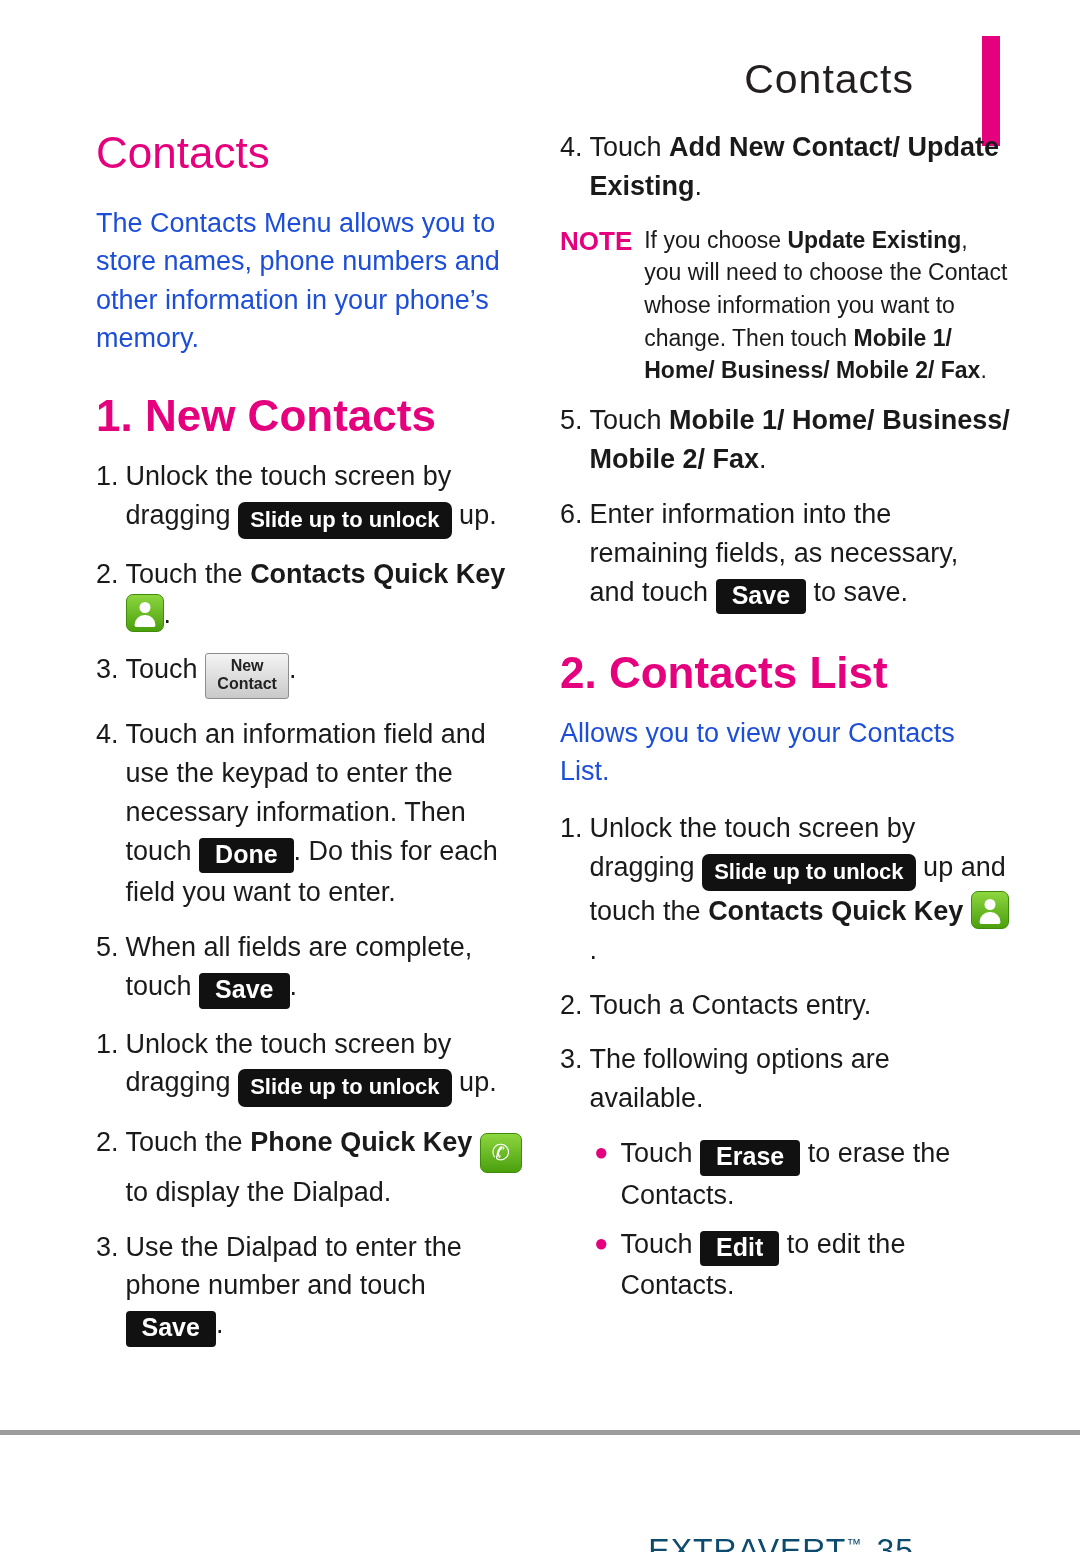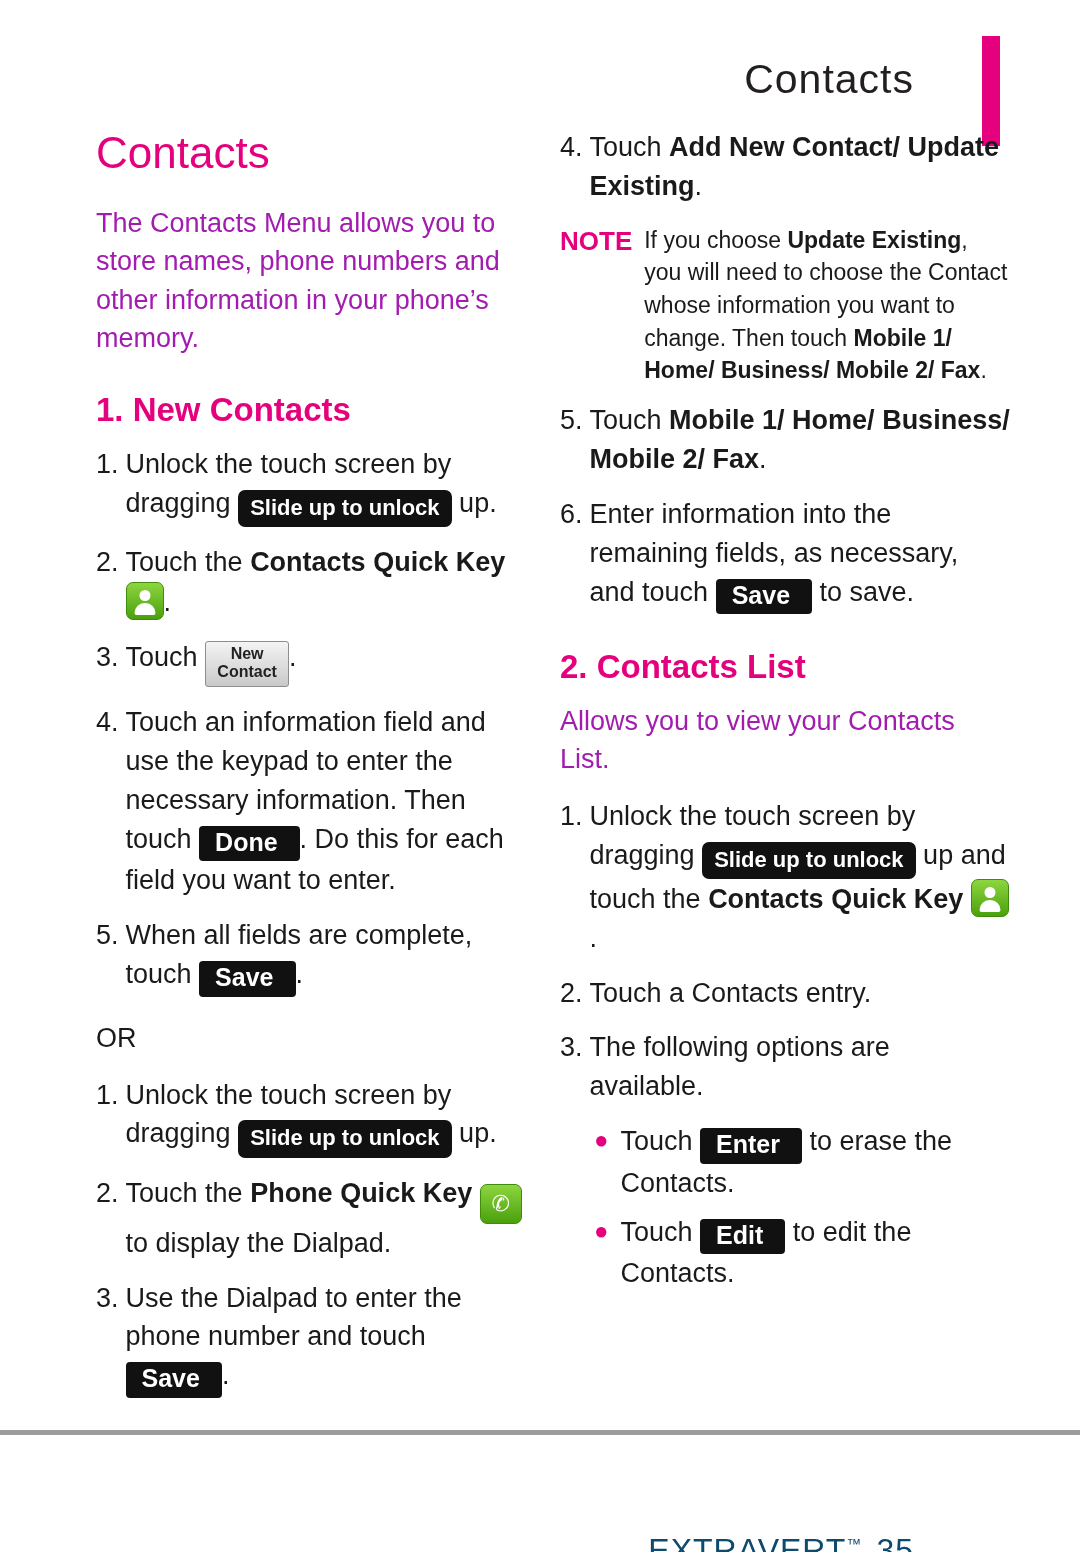--- a/index.html
+++ b/index.html
@@ -58,30 +58,30 @@
   .col-right { left: 560px; width: 450px; }
 
   h1.chapter {
     font-size: 44px;
     color: #e5007d;
     font-weight: 400;
     margin: 0 0 26px 0;
     letter-spacing: 0px;
   }
   h2.section {
-    font-size: 33px;
+    font-size: 44px;
     color: #e5007d;
     font-weight: 700;
     margin: 34px 0 16px 0;
   }
   p.body {
     font-size: 27px;
     line-height: 1.42;
     margin: 0 0 18px 0;
-    color: #a21caf;
+    color: #1d4ed8;
   }
 
   
   .step {
     display: flex;
     font-size: 27px;
     line-height: 1.44;
     margin-bottom: 16px;
   }
   .step .num {
@@ -108,21 +108,21 @@
 
   b, .bold { font-weight: 700; }
 
   
   .key {
     display: inline-block;
     background: #111111;
     color: #ffffff;
     font-weight: 700;
     border-radius: 4px;
-    padding: 3px 22px 5px 16px;
+    padding: 3px 16px 5px 16px;
     font-size: 25px;
     line-height: 1.1;
     vertical-align: -3px;
     white-space: nowrap;
   }
   .key.slide {
     font-size: 22px;
     padding: 6px 12px 7px 12px;
     border-radius: 7px;
   }
@@ -299,21 +299,20 @@
     </div>
 
     <div class="step">
       <span class="num">5.</span>
       <span class="txt">
         <span>When all fields are complete, touch</span>
         <span class="key">Save</span><span>.</span>
       </span>
     </div>
 
-    <div class="or-text">OR</div>
 
     <div class="step">
       <span class="num">1.</span>
       <span class="txt">
         <span>Unlock the touch screen by dragging</span>
         <span class="key slide">Slide up to unlock</span>
         <span>up.</span>
       </span>
     </div>
 
@@ -389,21 +388,21 @@
 
     <div class="step">
       <span class="num">3.</span>
       <span class="txt">The following options are available.</span>
     </div>
 
     <div class="bullet">
       <span class="dot">●</span>
       <span class="txt">
         <span>Touch</span>
-        <span class="key">Enter</span>
+        <span class="key">Erase</span>
         <span>to erase the Contacts.</span>
       </span>
     </div>
 
     <div class="bullet">
       <span class="dot">●</span>
       <span class="txt">
         <span>Touch</span>
         <span class="key">Edit</span>
         <span>to edit the Contacts.</span>

